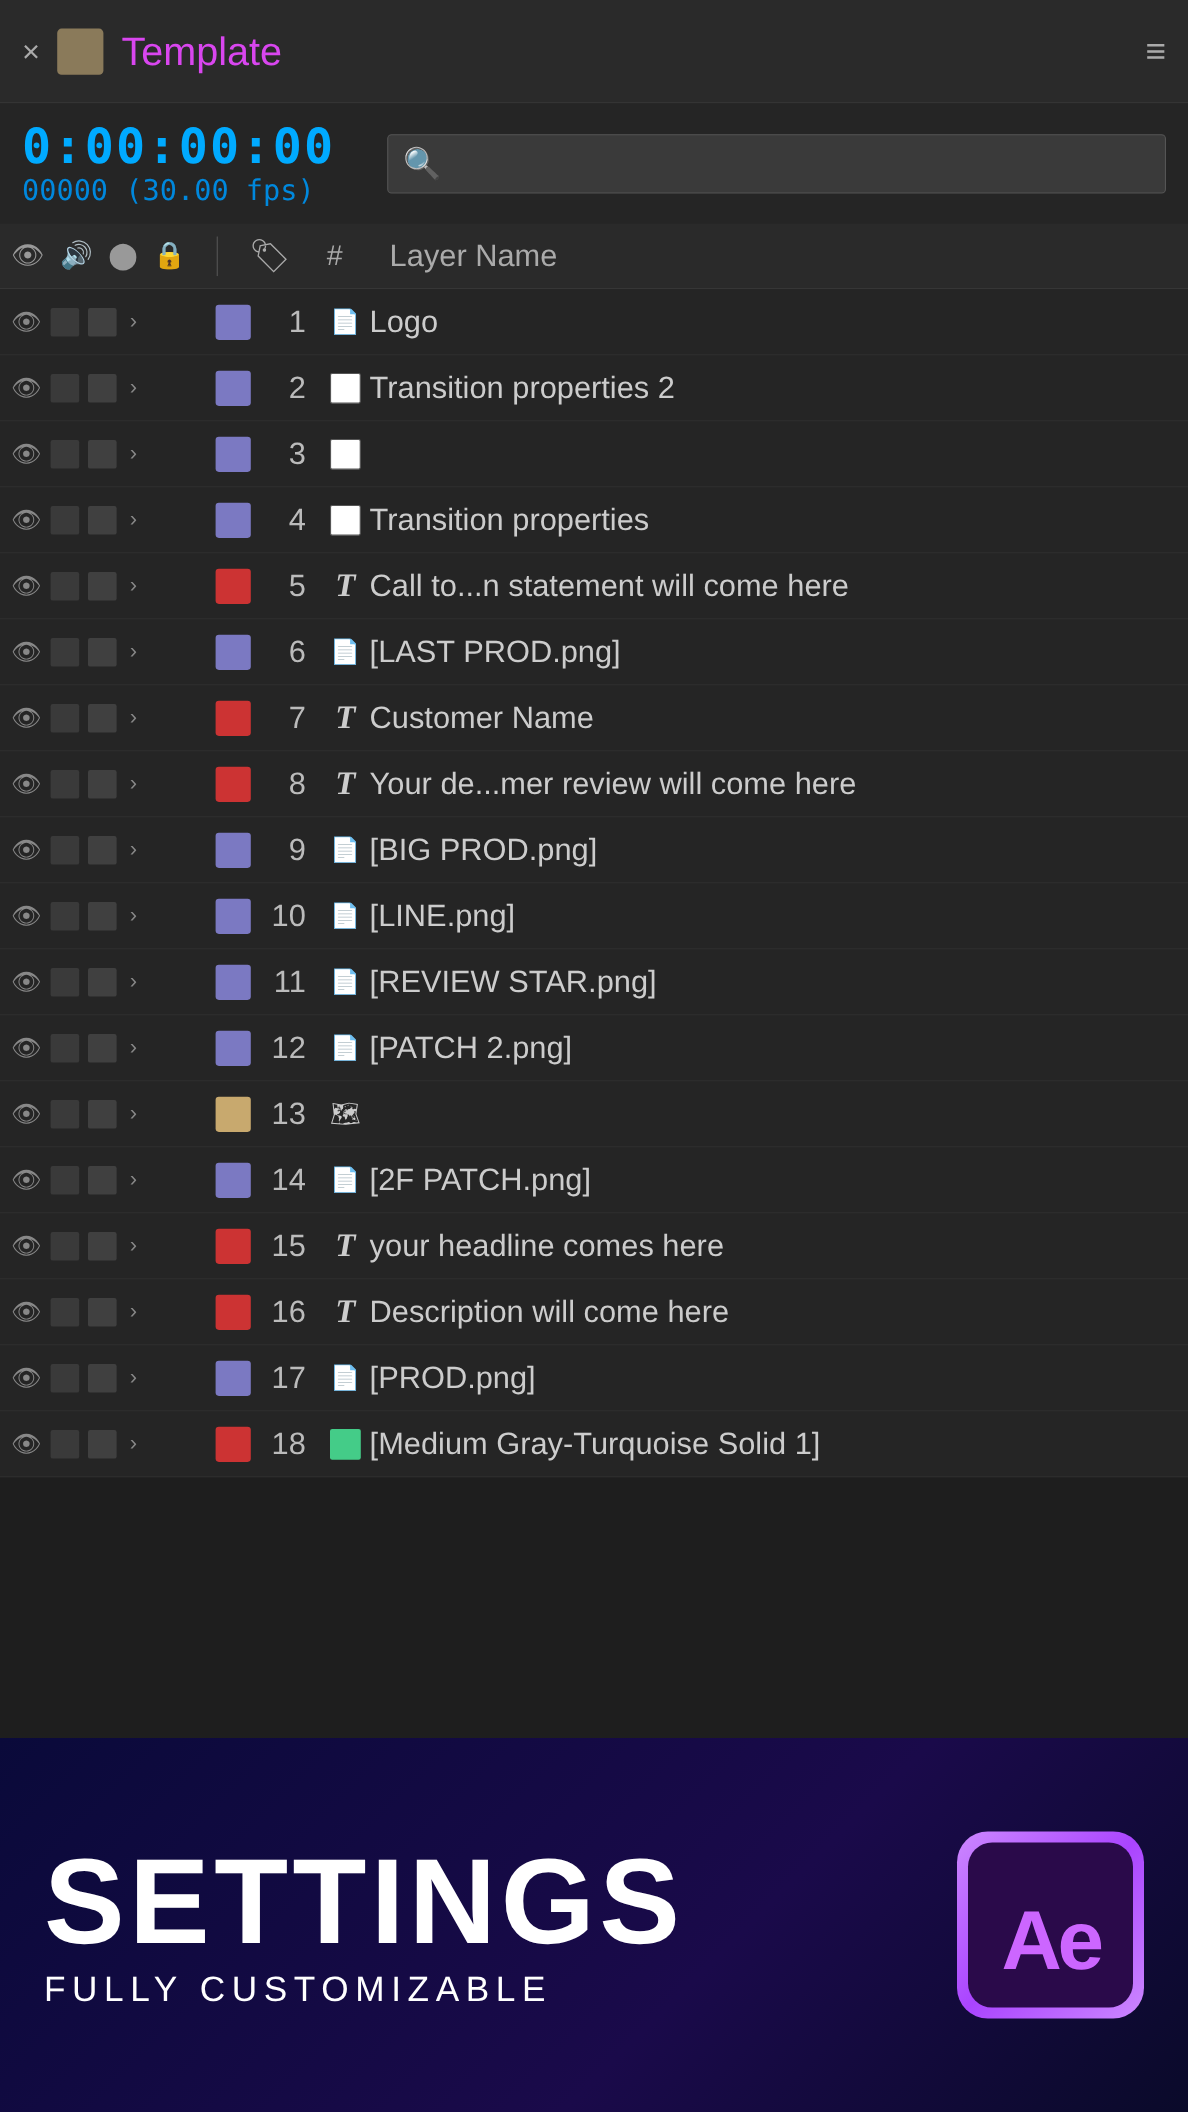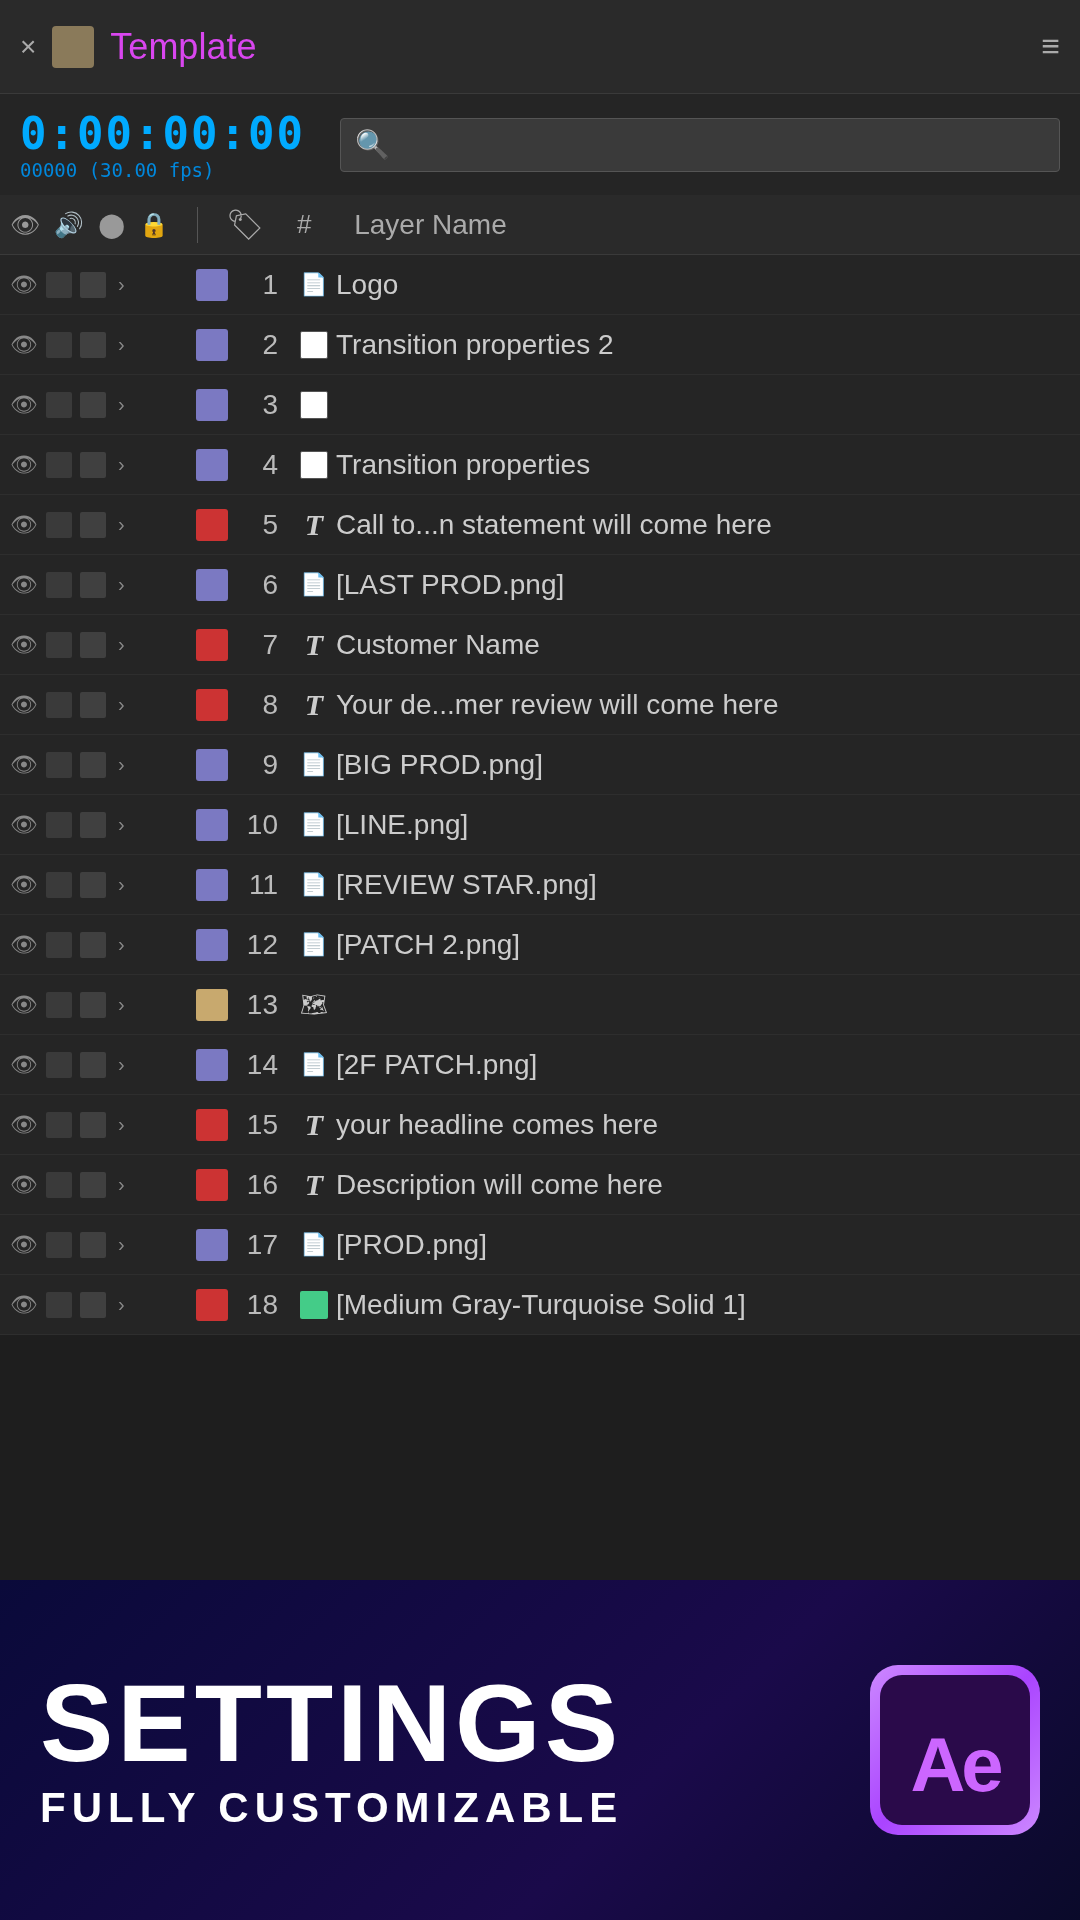--- a/index.html
+++ b/index.html
@@ -44,34 +44,34 @@
       color: #aaa;
       cursor: pointer;
     }
 
     
     .timecode-bar {
       display: flex;
       align-items: center;
       background: #252525;
       padding: 14px 20px;
-      gap: 0;
+      gap: 12px;
     }
     .timecode-left {
       flex: 0 0 320px;
     }
     .timecode-value {
       font-size: 44px;
       color: #00aaff;
       font-weight: bold;
       font-family: monospace;
       letter-spacing: 2px;
     }
     .timecode-frames {
-      font-size: 19px;
+      font-size: 26px;
       color: #0088dd;
       font-family: monospace;
     }
     .search-box {
       flex: 1;
       background: #3a3a3a;
       border: 1px solid #555;
       border-radius: 4px;
       height: 54px;
       display: flex;
@@ -225,22 +225,22 @@
       flex: 1;
     }
     .banner-title {
       font-size: 110px;
       font-weight: 900;
       color: #ffffff;
       letter-spacing: 4px;
       line-height: 1;
     }
     .banner-sub {
-      font-size: 42px;
-      font-weight: 700;
+      font-size: 32px;
+      font-weight: 400;
       color: #ffffff;
       letter-spacing: 6px;
       margin-top: 6px;
     }
     .ae-logo-box {
       width: 170px;
       height: 170px;
       background: linear-gradient(135deg, #cc88ff 0%, #aa44ff 50%, #cc88ff 100%);
       border-radius: 28px;
       display: flex;

